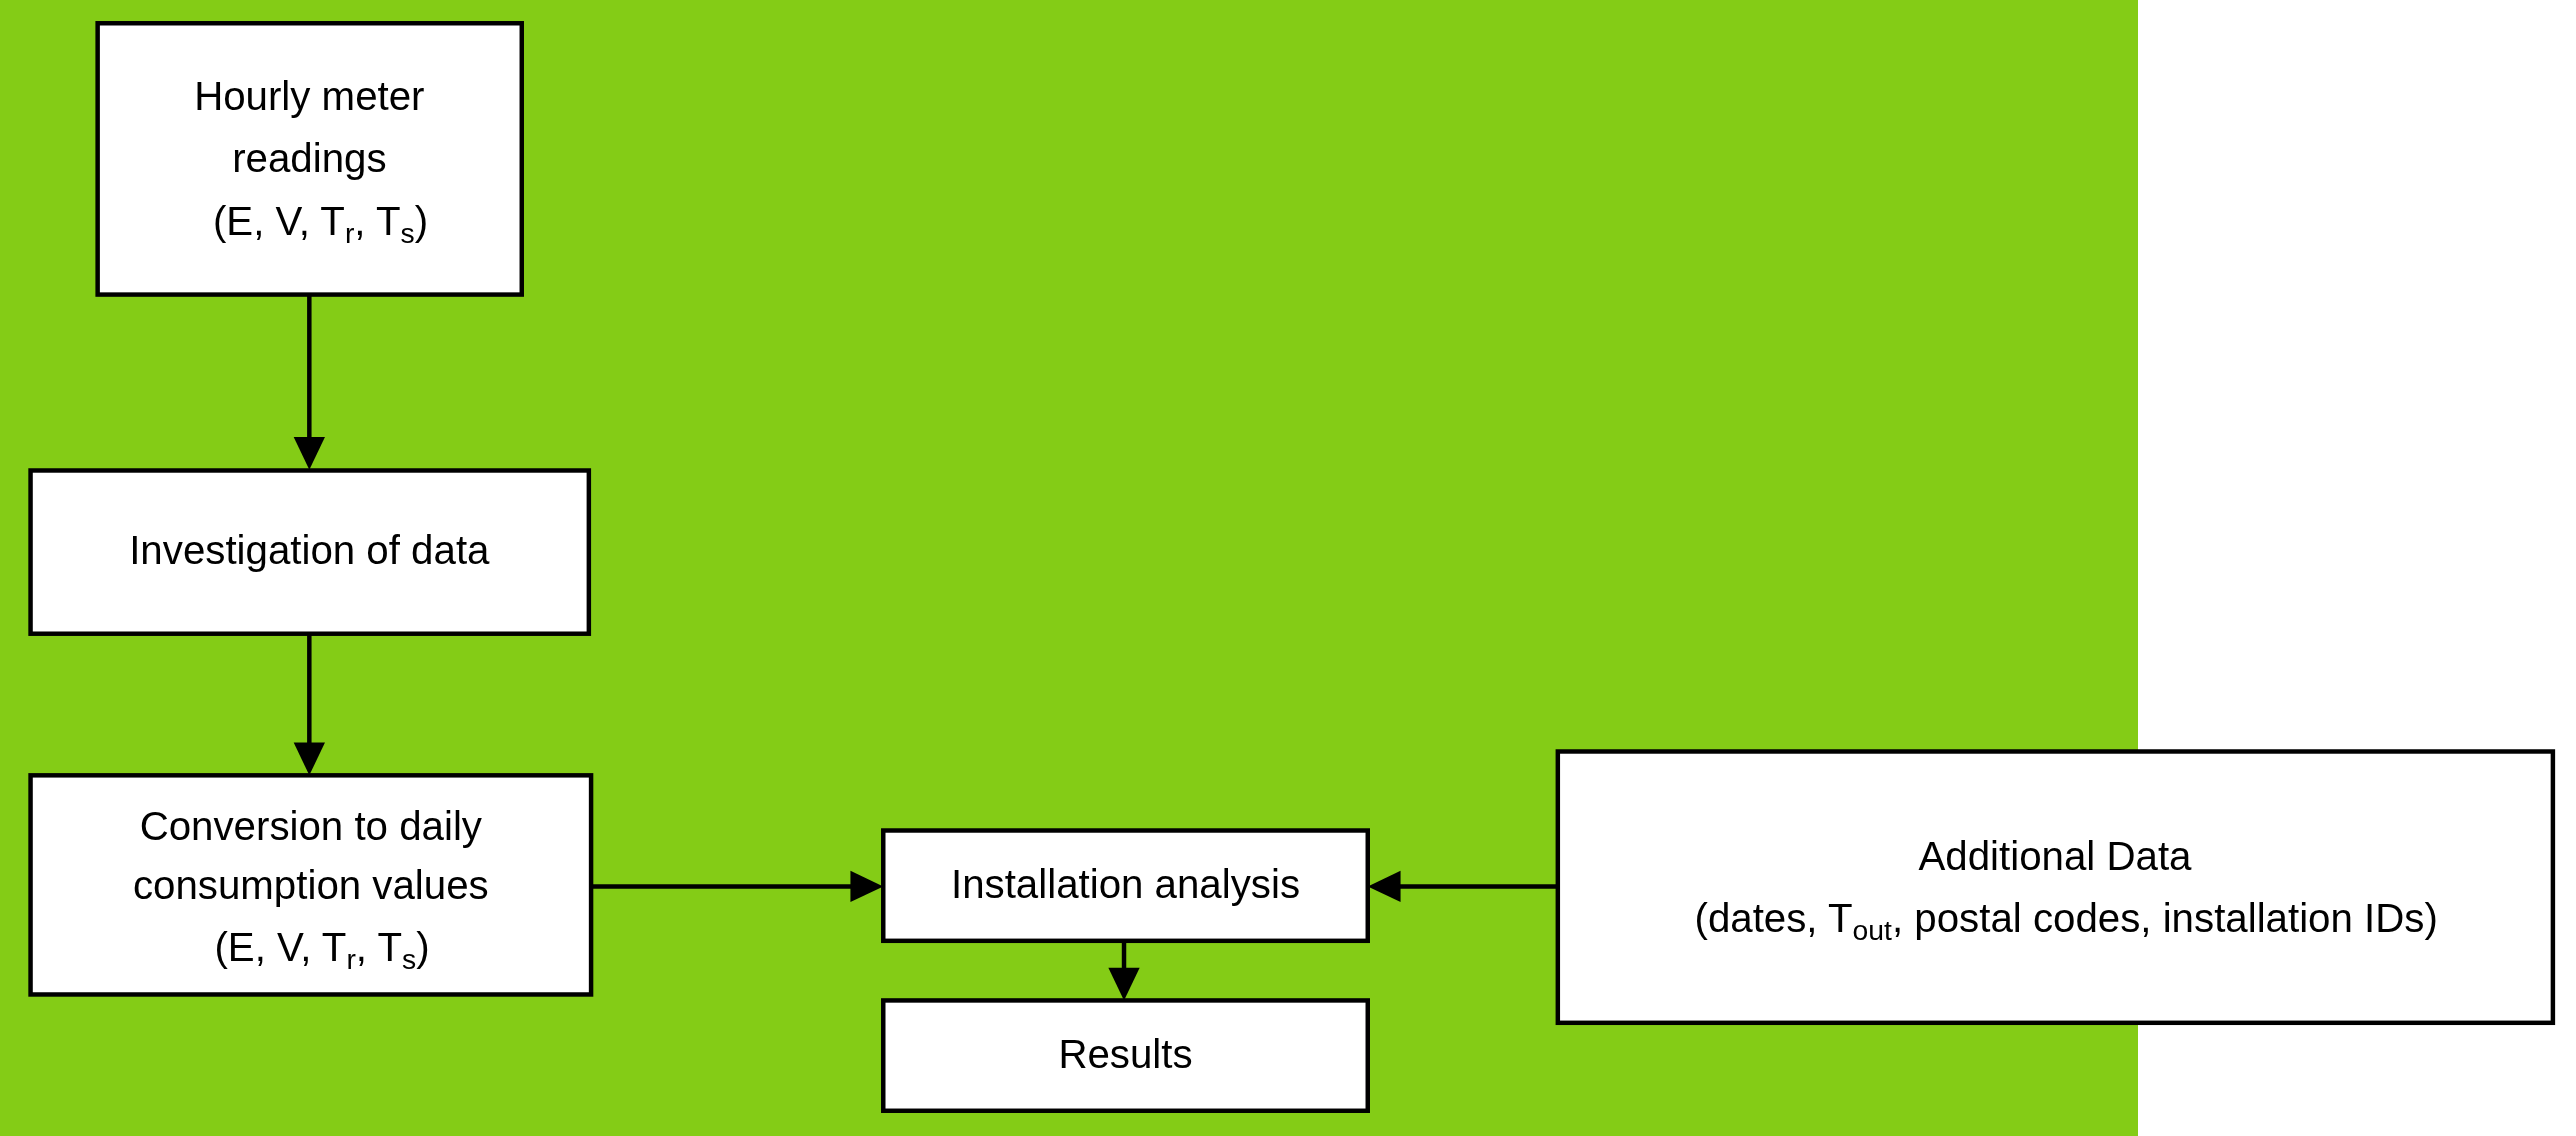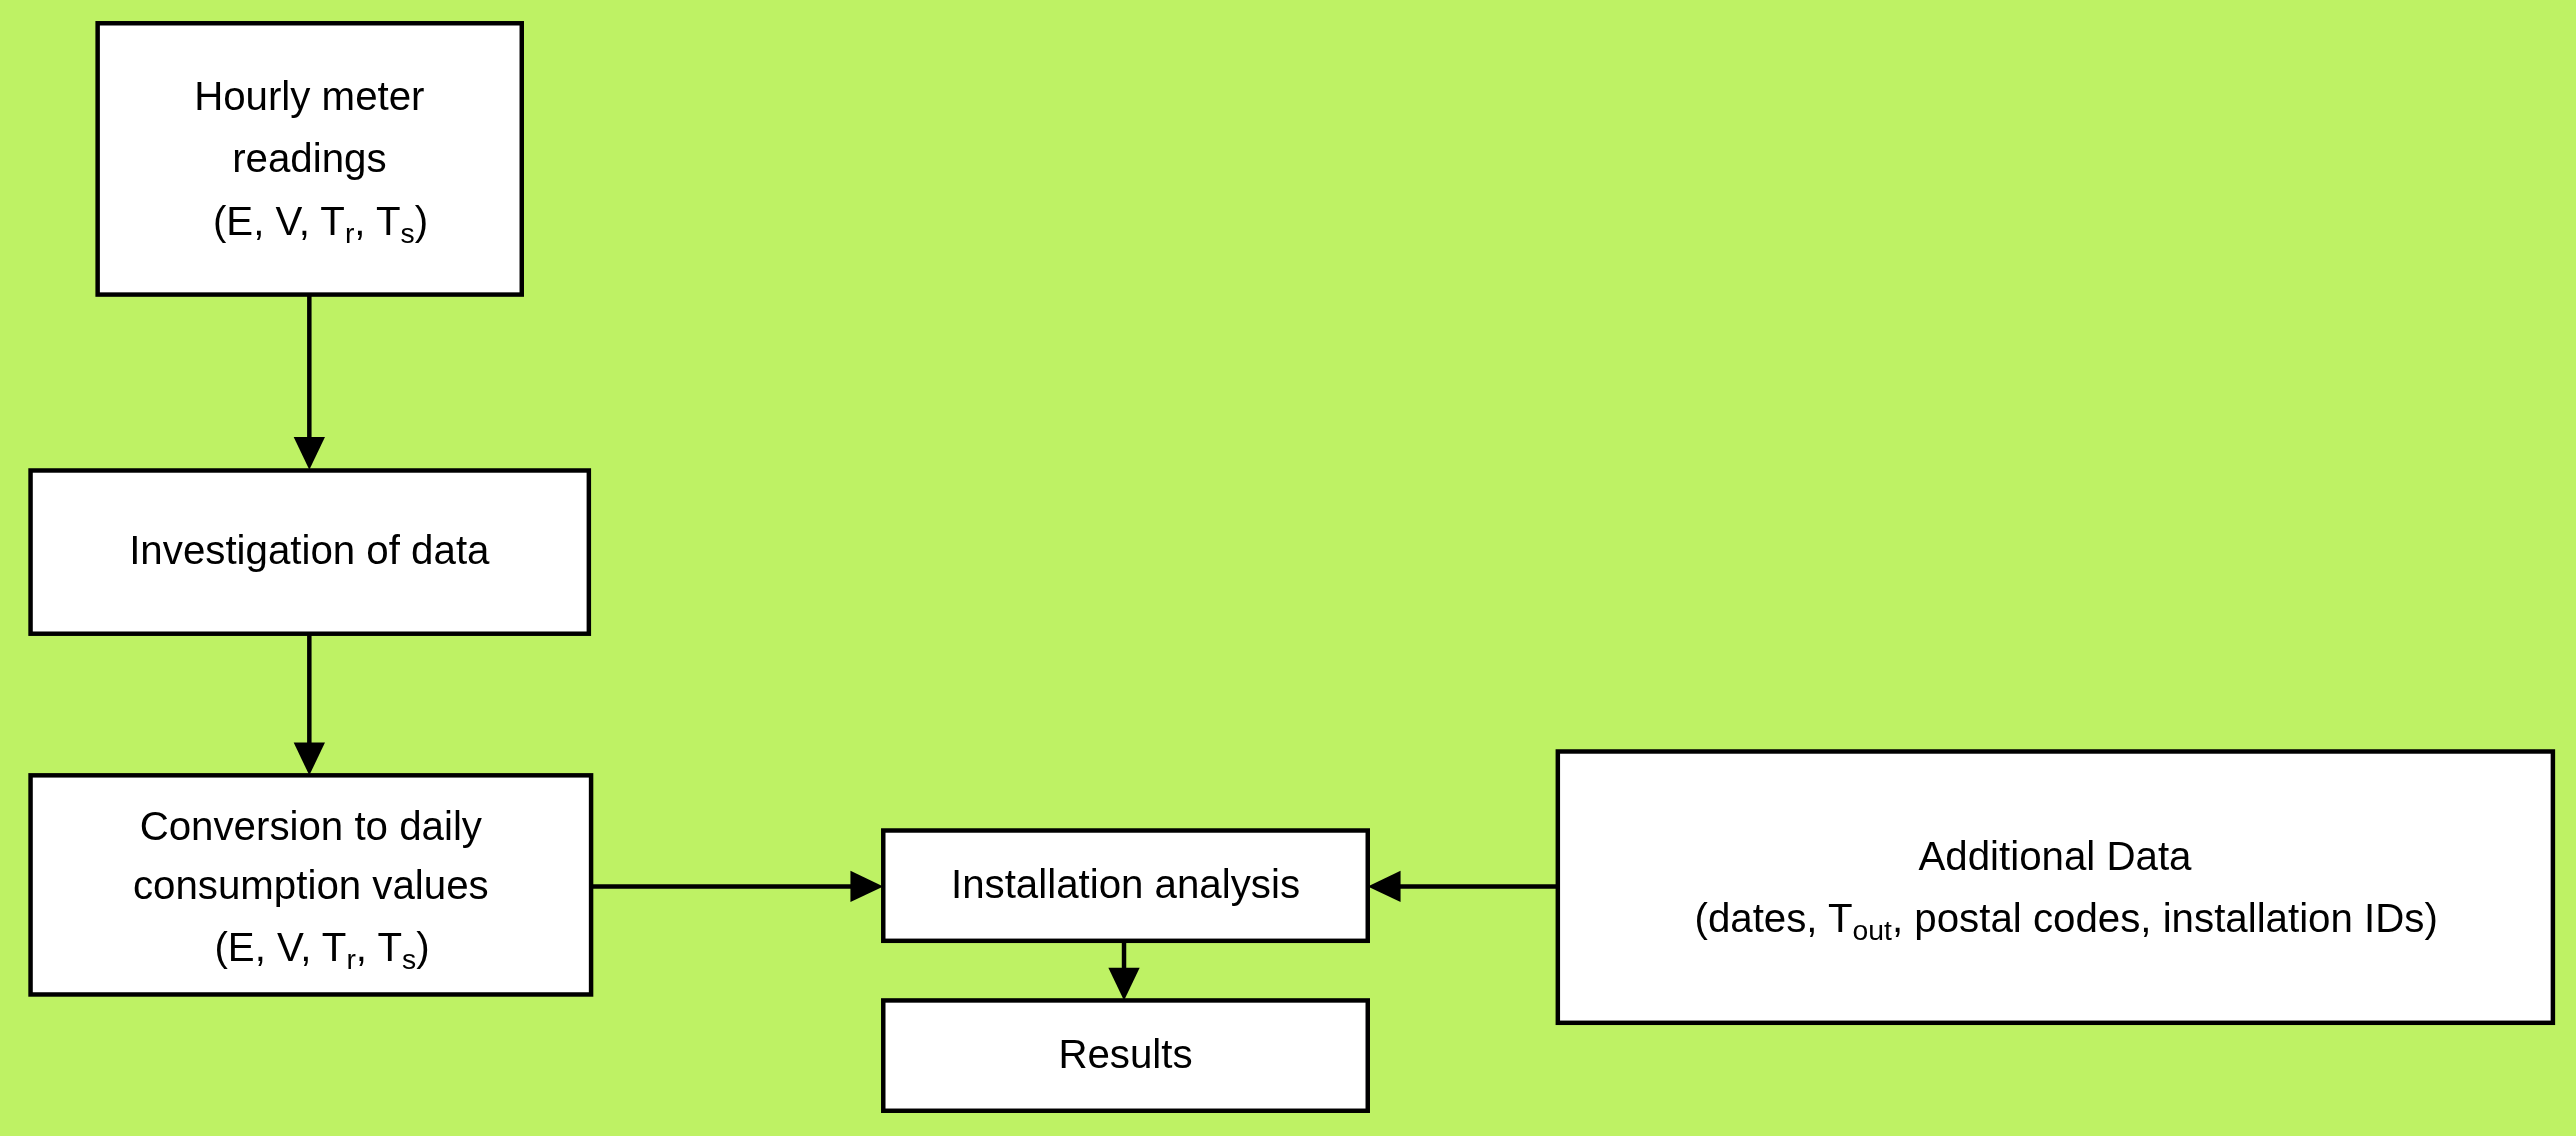--- a/index.html
+++ b/index.html
@@ -8,23 +8,23 @@
     background: #ffffff;
   }
   body {
     width: 2576px;
     height: 1137px;
     overflow: hidden;
     font-family: "Liberation Sans", sans-serif;
   }
   #flowchart-root {
     position: relative;
-    width: 2576px;
+    width: 2138px;
     height: 1137px;
-    background: #bef264;
+    background: #84cc16;
   }
   svg.diagram {
     display: block;
     width: 2576px;
     height: 1137px;
   }
   .node-box {
     fill: #ffffff;
     stroke: #000000;
     stroke-width: 6;

